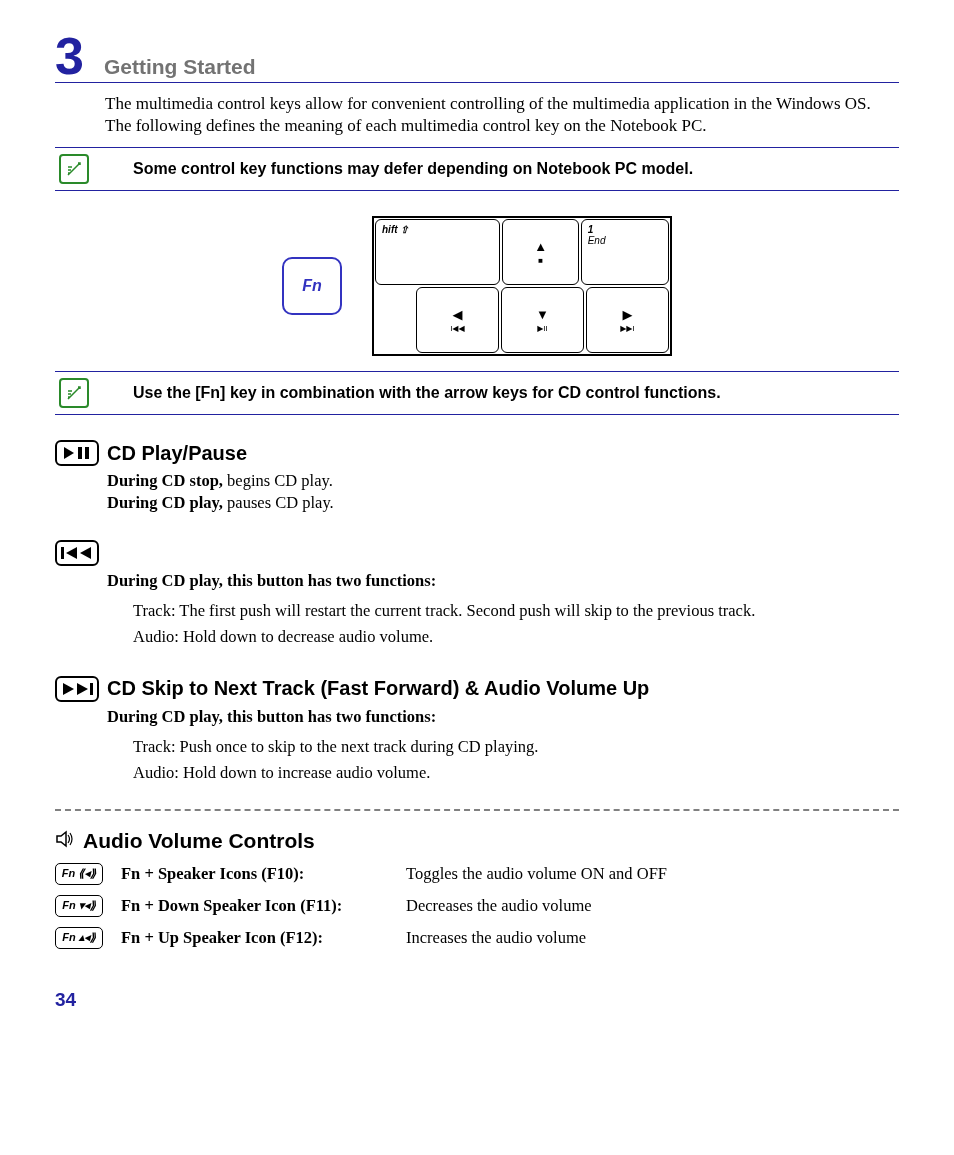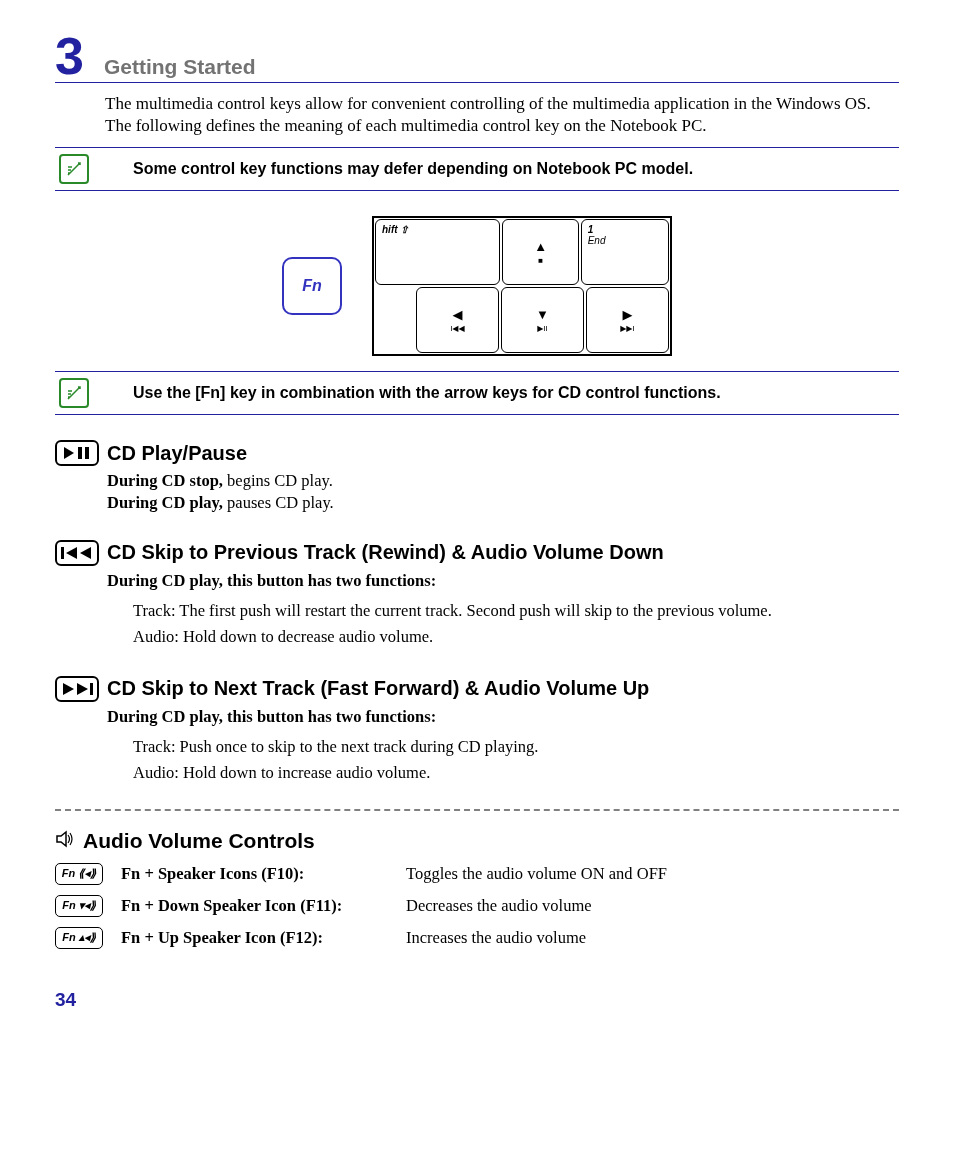--- a/index.html
+++ b/index.html
@@ -269,27 +269,26 @@
 
   <div class="section">
     <div class="sec-row">
       <span class="sec-icon">
         <svg width="32" height="14" viewBox="0 0 32 14">
             <rect x="0" y="1" width="3" height="12" fill="#000"></rect>
             <polygon points="16,1 5,7 16,13" fill="#000"></polygon>
             <polygon points="30,1 19,7 30,13" fill="#000"></polygon>
           </svg>
       </span>
-      <span class="sec-title">CD Skip to Previous Track (Rewind) &amp; Audio Volume Down</span>
     </div>
     <div class="sec-body">
       <div class="bold">During CD play, this button has two functions:</div>
     </div>
     <div class="sub-indent">
-      <div><span class="bold">Track:</span><span> The first push will restart the current track. Second push will skip to the </span><span class="bold">previous</span><span> volume.</span></div>
+      <div><span class="bold">Track:</span><span> The first push will restart the current track. Second push will skip to the </span><span class="bold">previous</span><span> track.</span></div>
       <div><span class="bold">Audio:</span><span> Hold down to </span><span class="bold">decrease</span><span> audio volume.</span></div>
     </div>
   </div>
 
   <div class="section">
     <div class="sec-row">
       <span class="sec-icon">
         <svg width="32" height="14" viewBox="0 0 32 14">
             <polygon points="2,1 13,7 2,13" fill="#000"></polygon>
             <polygon points="16,1 27,7 16,13" fill="#000"></polygon>

